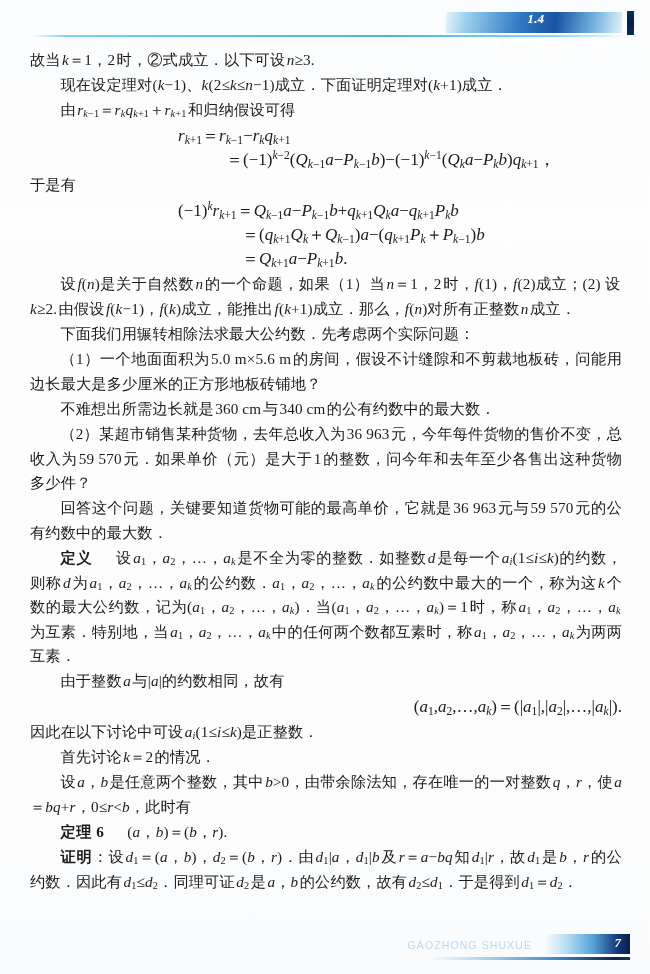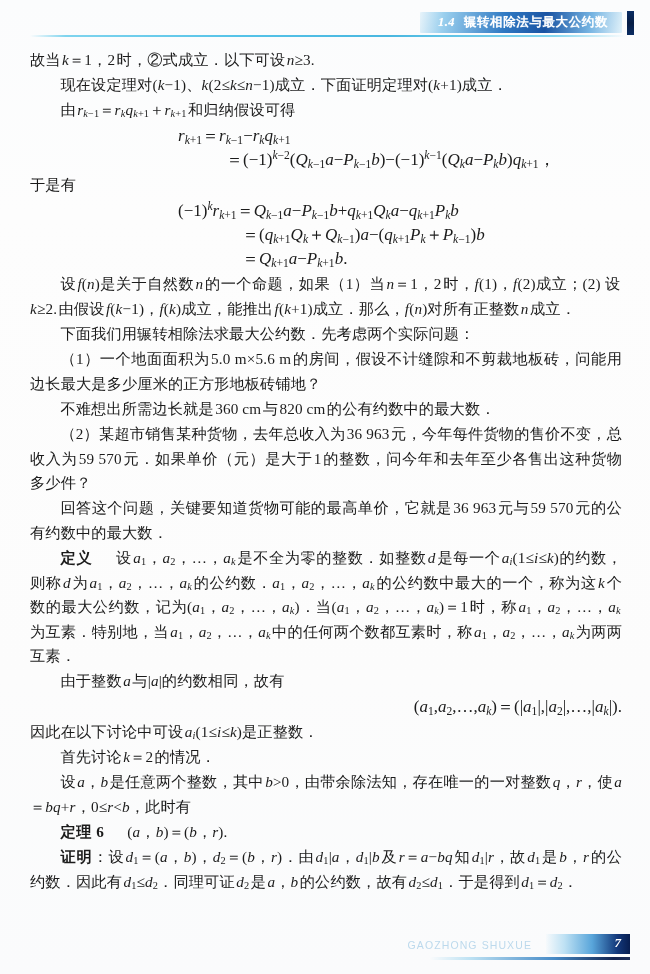--- a/index.html
+++ b/index.html
@@ -45,20 +45,21 @@
     align-items: center;
     gap: 9px;
     background: linear-gradient(100deg,
         rgba(120,195,235,0.15) 0%,
         rgba(74,170,225,0.55) 12%,
         rgba(30,110,190,0.92) 42%,
         rgba(18,78,160,0.97) 62%,
         rgba(62,150,215,0.70) 84%,
         rgba(150,212,240,0.25) 100%);
     border-radius: 1px;
+    flex-direction: column;
   }
   .header-num {
     color: #ffffff;
     font-size: 12.5px;
     font-style: italic;
     font-weight: bold;
     letter-spacing: 0.4px;
     text-shadow: 0 0 1px rgba(255,255,255,0.5);
     white-space: nowrap;
   }
@@ -263,21 +264,21 @@
 
     <p class="para indent">
       下面我们用辗转相除法求最大公约数．先考虑两个实际问题：
     </p>
 
     <p class="para indent">
       （1）一个地面面积为 5.0 m×5.6 m 的房间，假设不计缝隙和不剪裁地板砖，问能用边长最大是多少厘米的正方形地板砖铺地？
     </p>
 
     <p class="para indent">
-      不难想出所需边长就是 360 cm 与 820 cm 的公有约数中的最大数．
+      不难想出所需边长就是 360 cm 与 340 cm 的公有约数中的最大数．
     </p>
 
     <p class="para indent">
       （2）某超市销售某种货物，去年总收入为 36 963 元，今年每件货物的售价不变，总收入为 59 570 元．如果单价（元）是大于 1 的整数，问今年和去年至少各售出这种货物多少件？
     </p>
 
     <p class="para indent">
       回答这个问题，关键要知道货物可能的最高单价，它就是 36 963 元与 59 570 元的公有约数中的最大数．
     </p>
 

